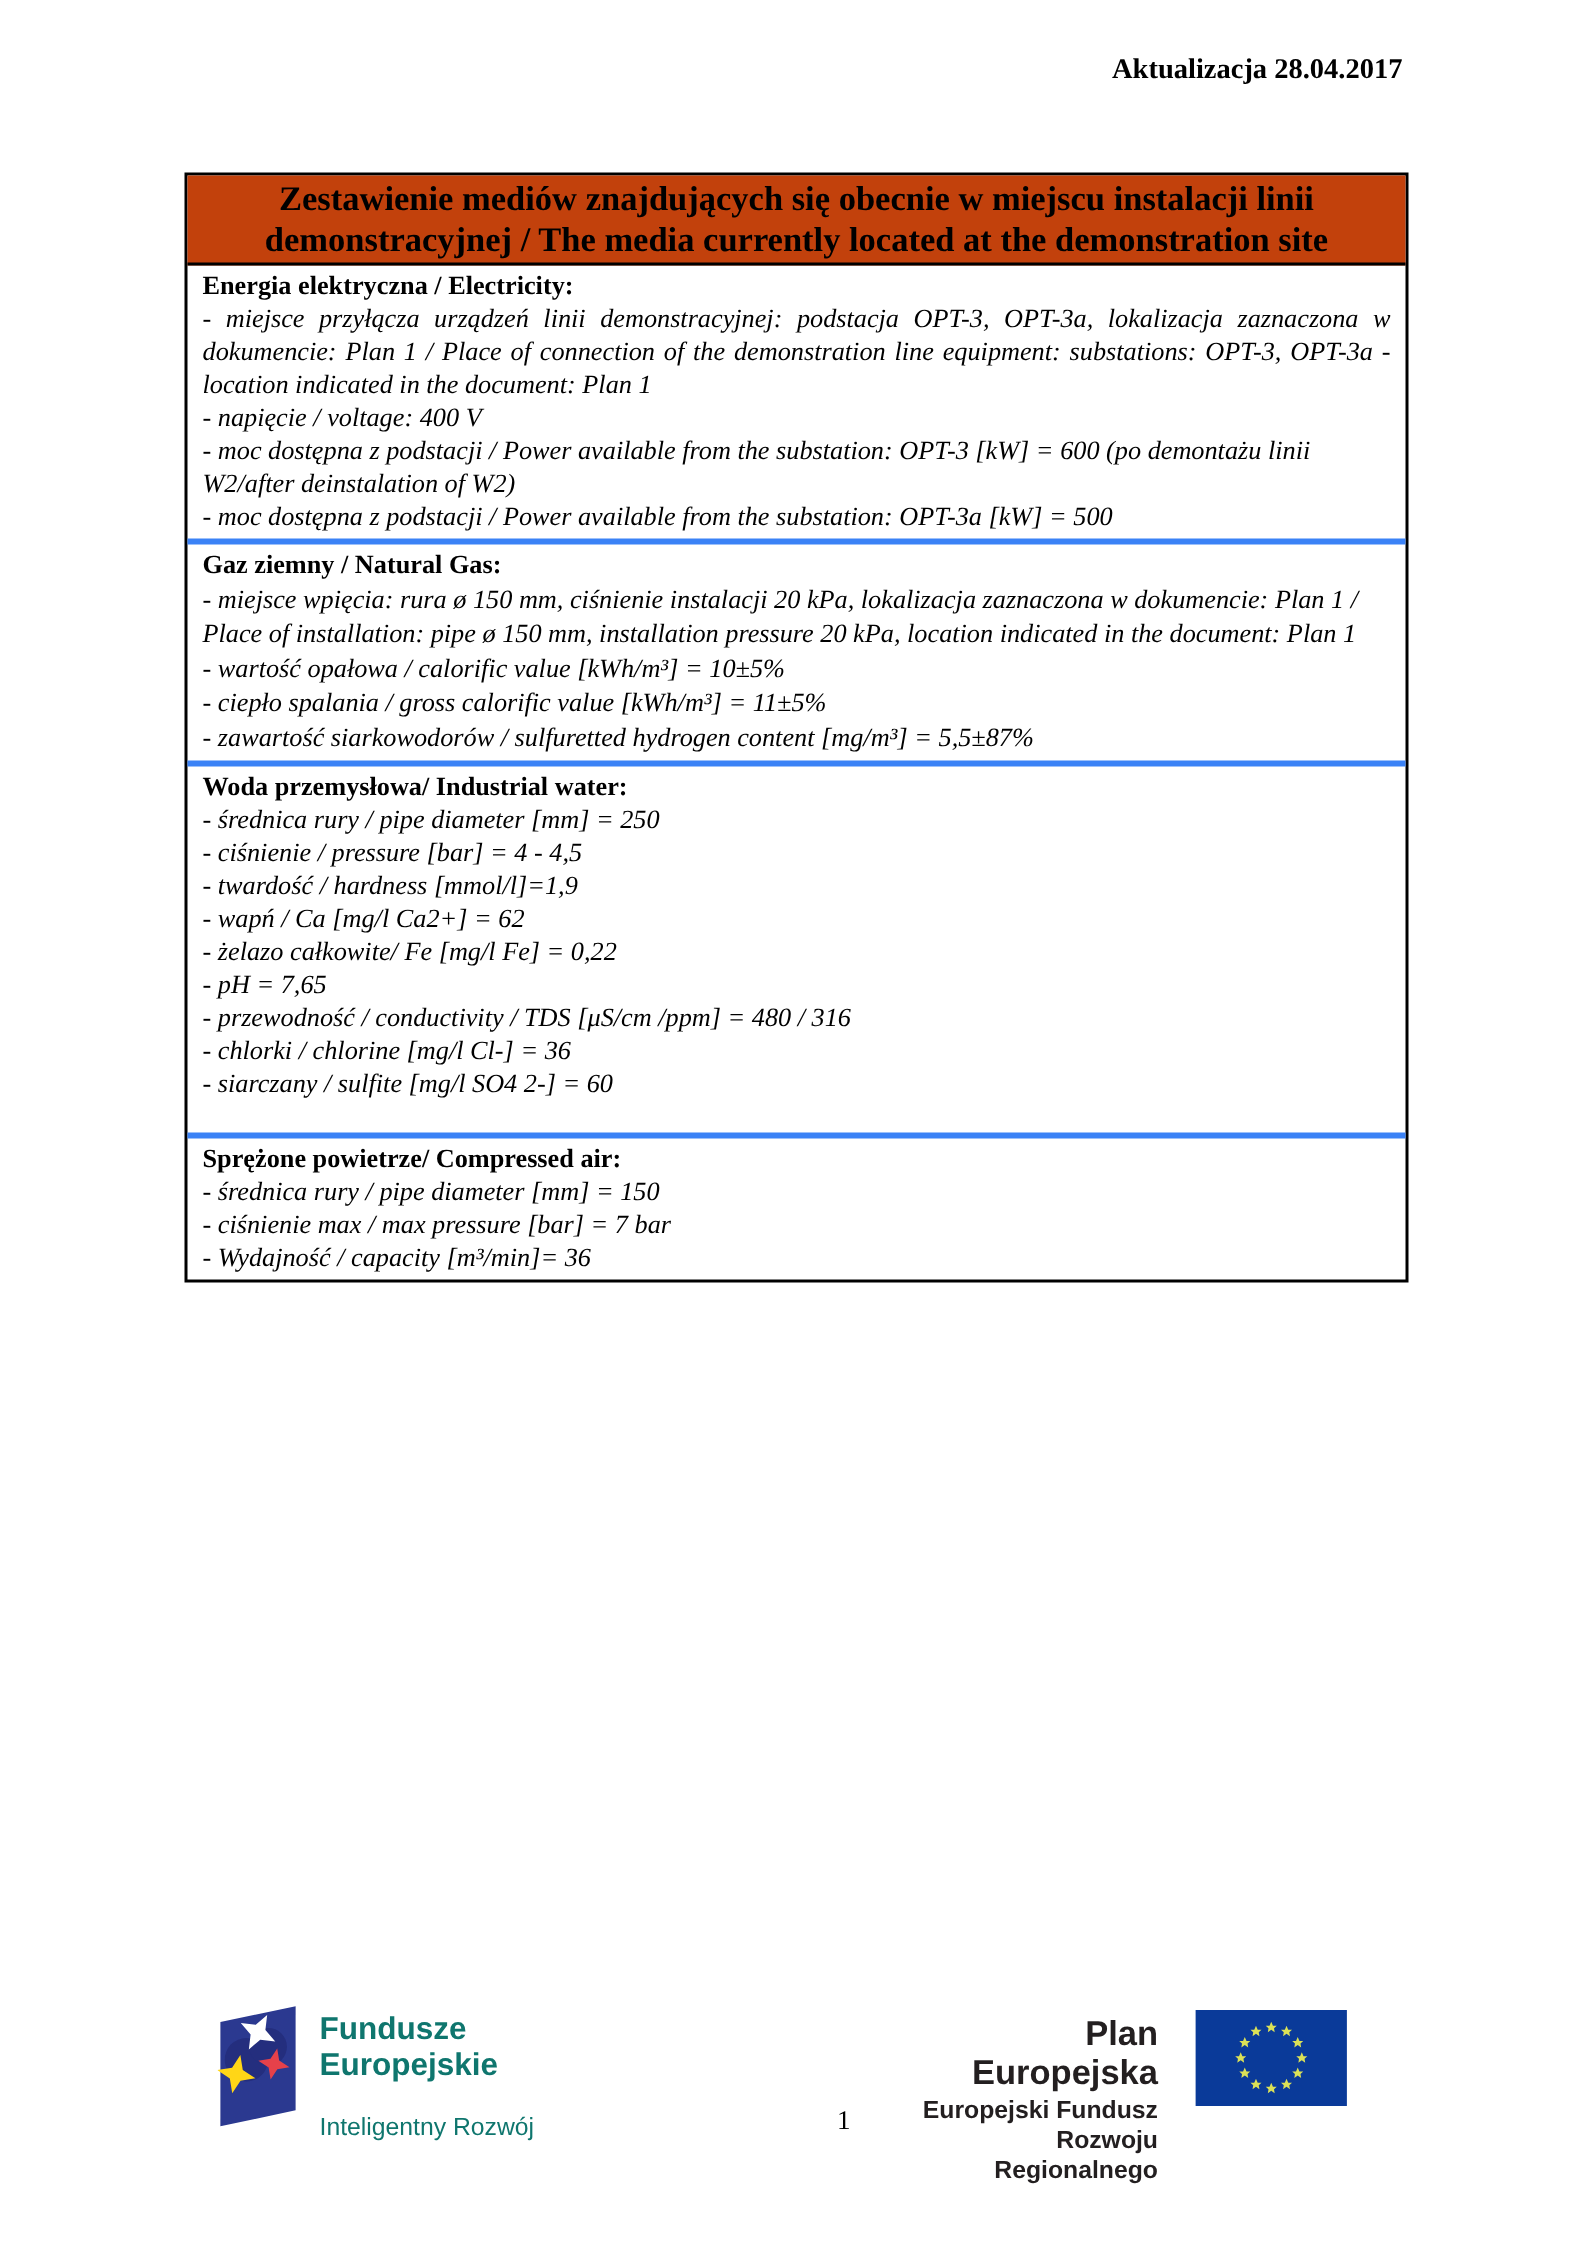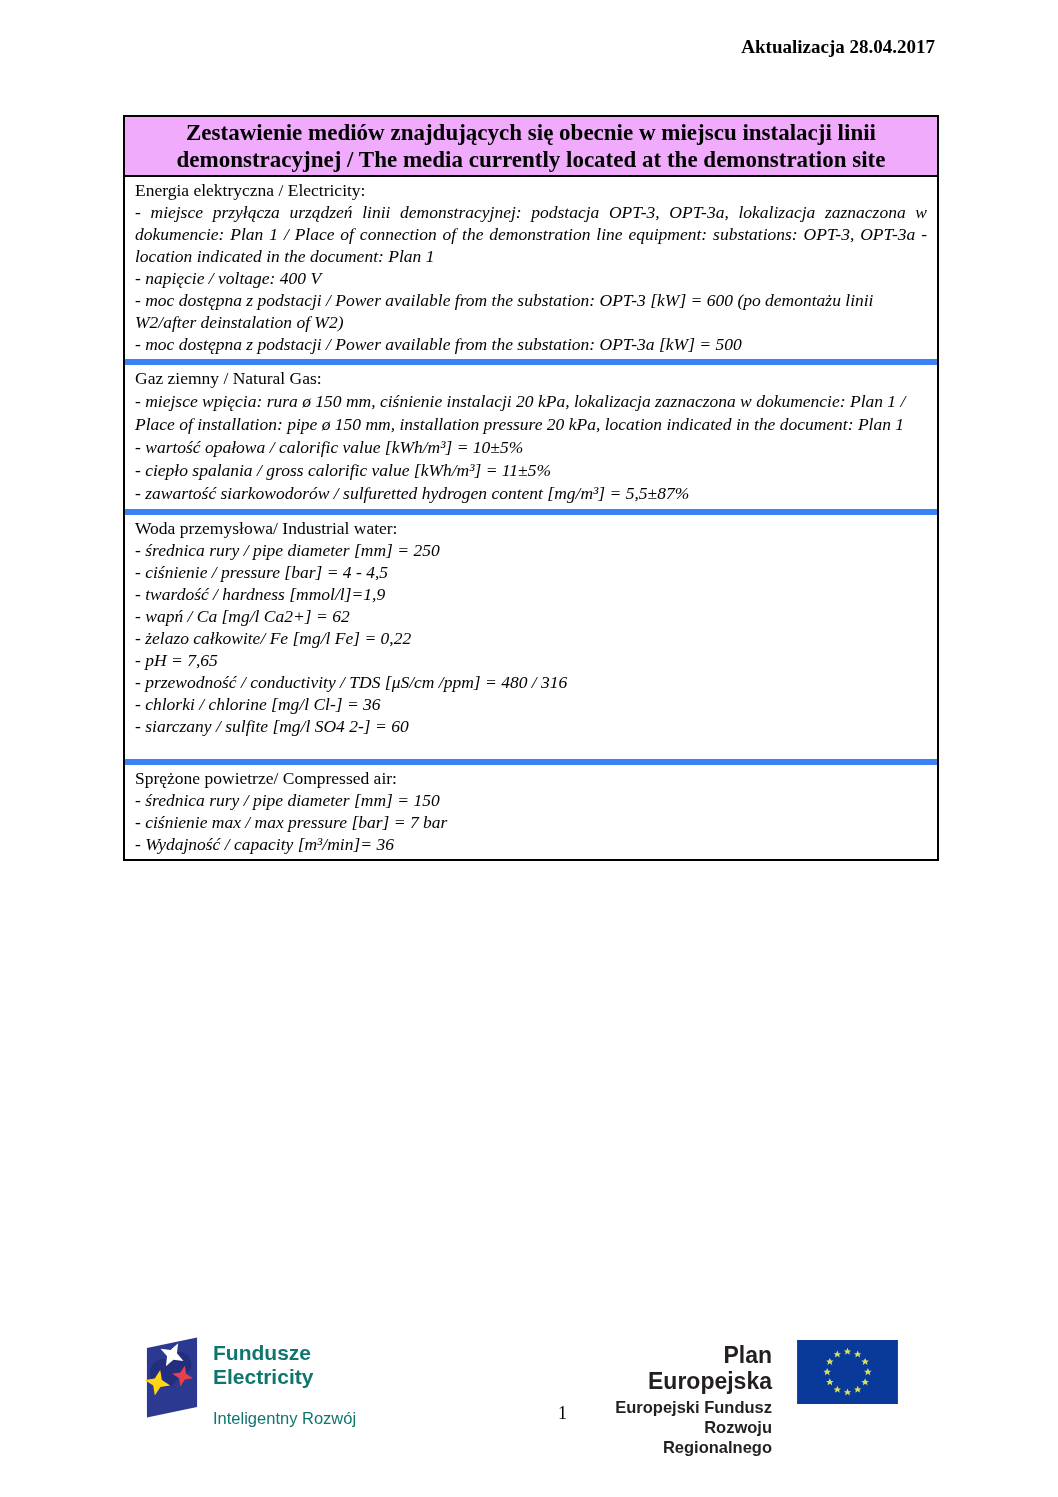--- a/index.html
+++ b/index.html
@@ -14,31 +14,31 @@
   }
   .update-note {
     position:absolute; top:36px; right:123px;
     font-size:19px; font-weight:bold;
   }
   .media-table {
     position:absolute; left:123px; top:115px; width:812px;
     border:2px solid #000;
   }
   .table-title {
-    background:#f0abfc;
+    background:#c2410c;
     border-bottom:2px solid #000;
     font-weight:bold; font-size:23px; line-height:27px;
     text-align:center; padding:2px 10px;
   }
   .section {
     padding:2px 10px 4px 10px;
     font-size:17.5px; line-height:22px;
   }
-  .section + .section { border-top:6px solid #3b82f6; }
-  .section .heading { font-weight:normal; }
+  .section + .section { border-top:4px solid #3b82f6; }
+  .section .heading { font-weight:bold; }
   .section .item { text-align:left;font-style:italic; }
   .section .item.justify { text-align:justify; }
   .section.gas { line-height:23px; }
   .section.water { min-height:238px; }
   .footer-left {
     position:absolute; left:145px; top:1333px;
     display:flex; align-items:flex-start;
     font-family:"Liberation Sans","DejaVu Sans",sans-serif;
     color:#0f766e;
     justify-content:center;
@@ -115,21 +115,21 @@
         <circle cx="20" cy="40" r="15" fill="#242e7e"></circle>
         <circle cx="35" cy="31" r="13" fill="#242e7e"></circle>
         <path d="M0,-10 L2.8,-2.8 L10,0 L2.8,2.8 L0,10 L-2.8,2.8 L-10,0 L-2.8,-2.8 Z" transform="translate(28,21) rotate(28) scale(1.35)" fill="#ffffff"></path>
         <path d="M0,-10 L2.8,-2.8 L10,0 L2.8,2.8 L0,10 L-2.8,2.8 L-10,0 L-2.8,-2.8 Z" transform="translate(13,50) rotate(12) scale(1.35)" fill="#ffd617"></path>
         <path d="M0,-10 L2.8,-2.8 L10,0 L2.8,2.8 L0,10 L-2.8,2.8 L-10,0 L-2.8,-2.8 Z" transform="translate(39,43) rotate(12) scale(1.1)" fill="#e6414a"></path>
       </svg>
     </span>
     <span class="fe-text">
       <div class="fe-title">
         <div>Fundusze</div>
-        <div>Electricity</div>
+        <div>Europejskie</div>
       </div>
       <div class="fe-sub">Inteligentny Rozwój</div>
     </span>
   </div>
 
   <div class="footer-right">
     <span class="eu-text">
       <div class="eu-title">Plan Europejska</div>
       <div class="eu-sub">
         <div>Europejski Fundusz</div>

